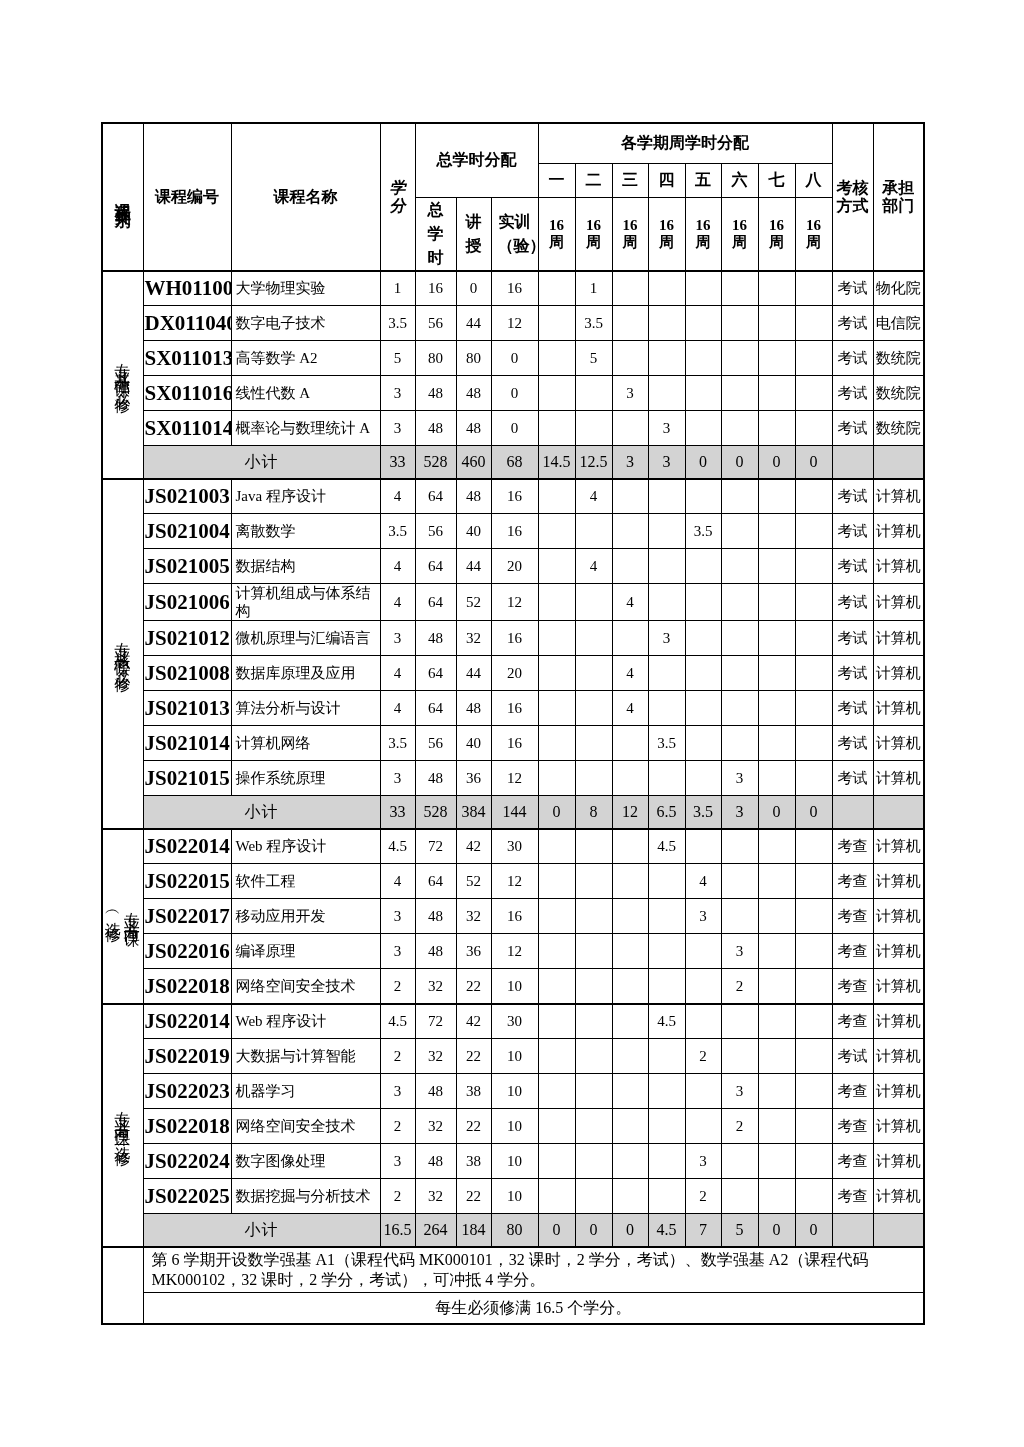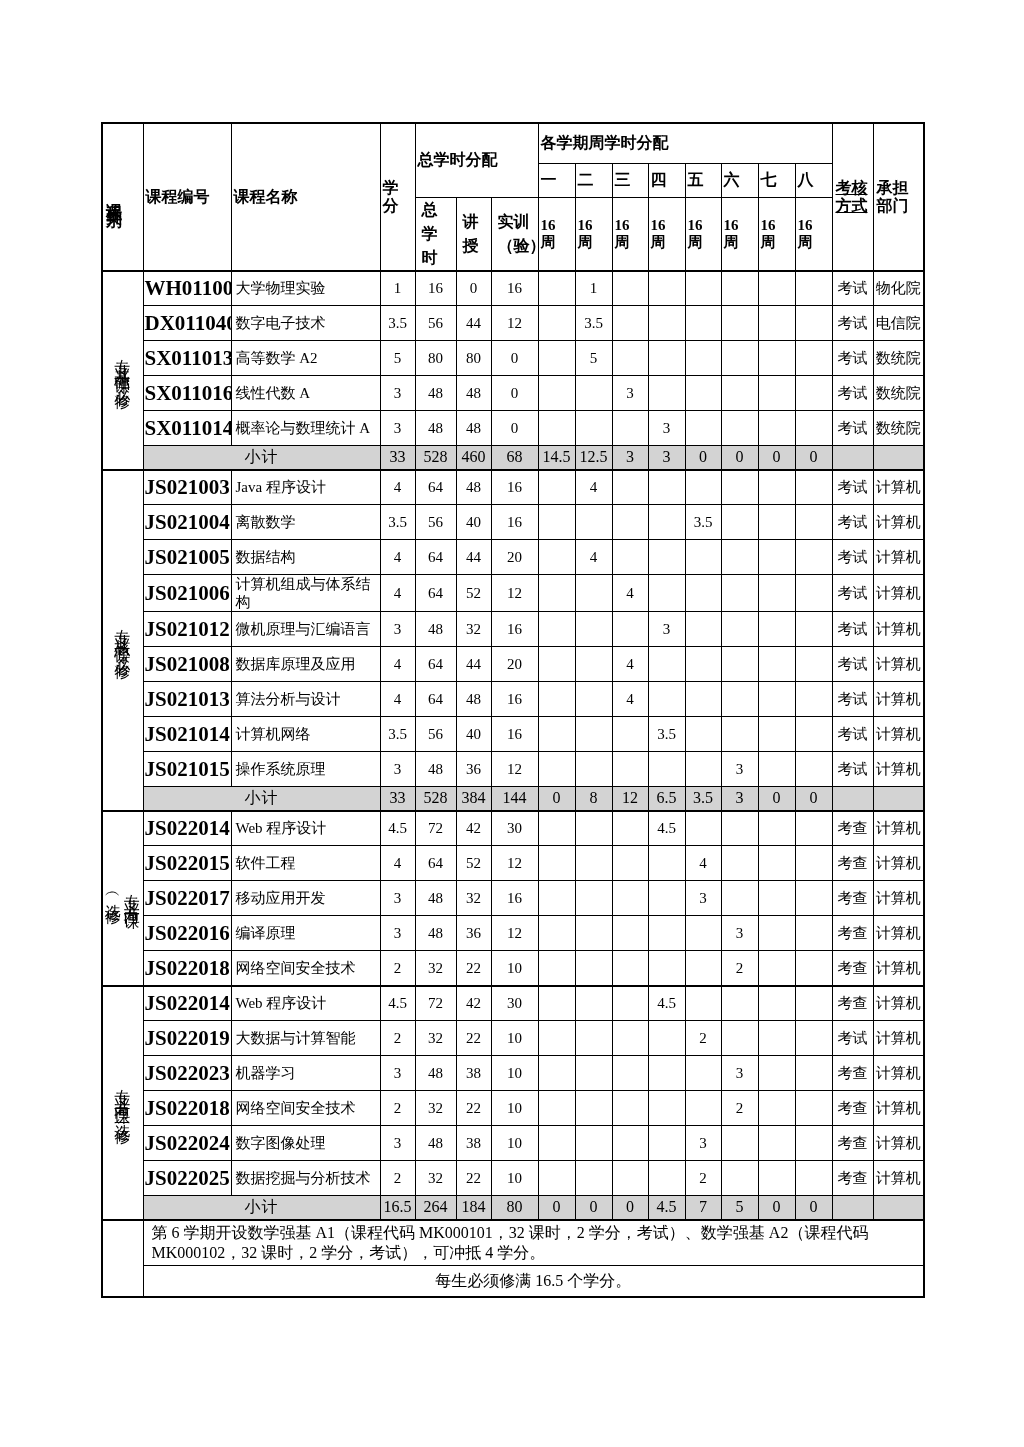--- a/index.html
+++ b/index.html
@@ -11,42 +11,42 @@
 
   table.curr {
     position:absolute; left:101px; top:122px; width:822px;
     border-collapse:collapse; table-layout:fixed;
     border:2px solid #000;
   }
   th, td { border:1px solid #000; overflow:hidden; }
 
   
   thead th {
-    font-weight:bold; font-size:16px; text-align:left; vertical-align:middle;
+    font-weight:bold; font-size:16px; text-align:center; vertical-align:middle;
     padding:0 2px; line-height:18px;margin-top:26px;
   }
   thead tr.hrow1 { height:40px; }
   thead tr.hrow2 { height:34px; }
   thead tr.hrow3 { height:37px; }
   th.sub   { padding:0 6px; word-break:break-all; line-height:24px; }
-  th.narrow{ padding:0 2px; word-break:break-all; }
-  th.assess{ padding:8px 3px; word-break:break-all;text-decoration:underline; }
+  th.narrow{ padding:0 2px; word-break:break-all;font-style:italic; }
+  th.assess{ padding:8px 3px; word-break:break-all; }
   th.dept  { padding:8px 3px; word-break:break-all; }
   th.weeks span { display:block; line-height:17px; font-size:15px; }
 
   
   tbody td {
     font-size:15px; text-align:center; vertical-align:middle;
     padding:0 1px; line-height:18px;
   }
   tbody tr.course { height:35px; }
   td.code { font-size:21px;font-weight:bold; }
   td.name { text-align:left; padding:0 4px; }
 
-  tr.subtotal { height:24px; }
+  tr.subtotal { height:33px; }
   tr.subtotal td { background:#d3d3d3; font-size:16px; }
   td.sublabel { letter-spacing:1px; }
 
   tr.section-start td { border-top:2px solid #000; }
 
   
   td.cat { padding:0; text-align:center; vertical-align:middle; }
   .cat-wrap {
     display:inline-block; writing-mode:vertical-rl; text-orientation:mixed;
     font-size:16px; letter-spacing:5px; line-height:19px; text-align:center;

